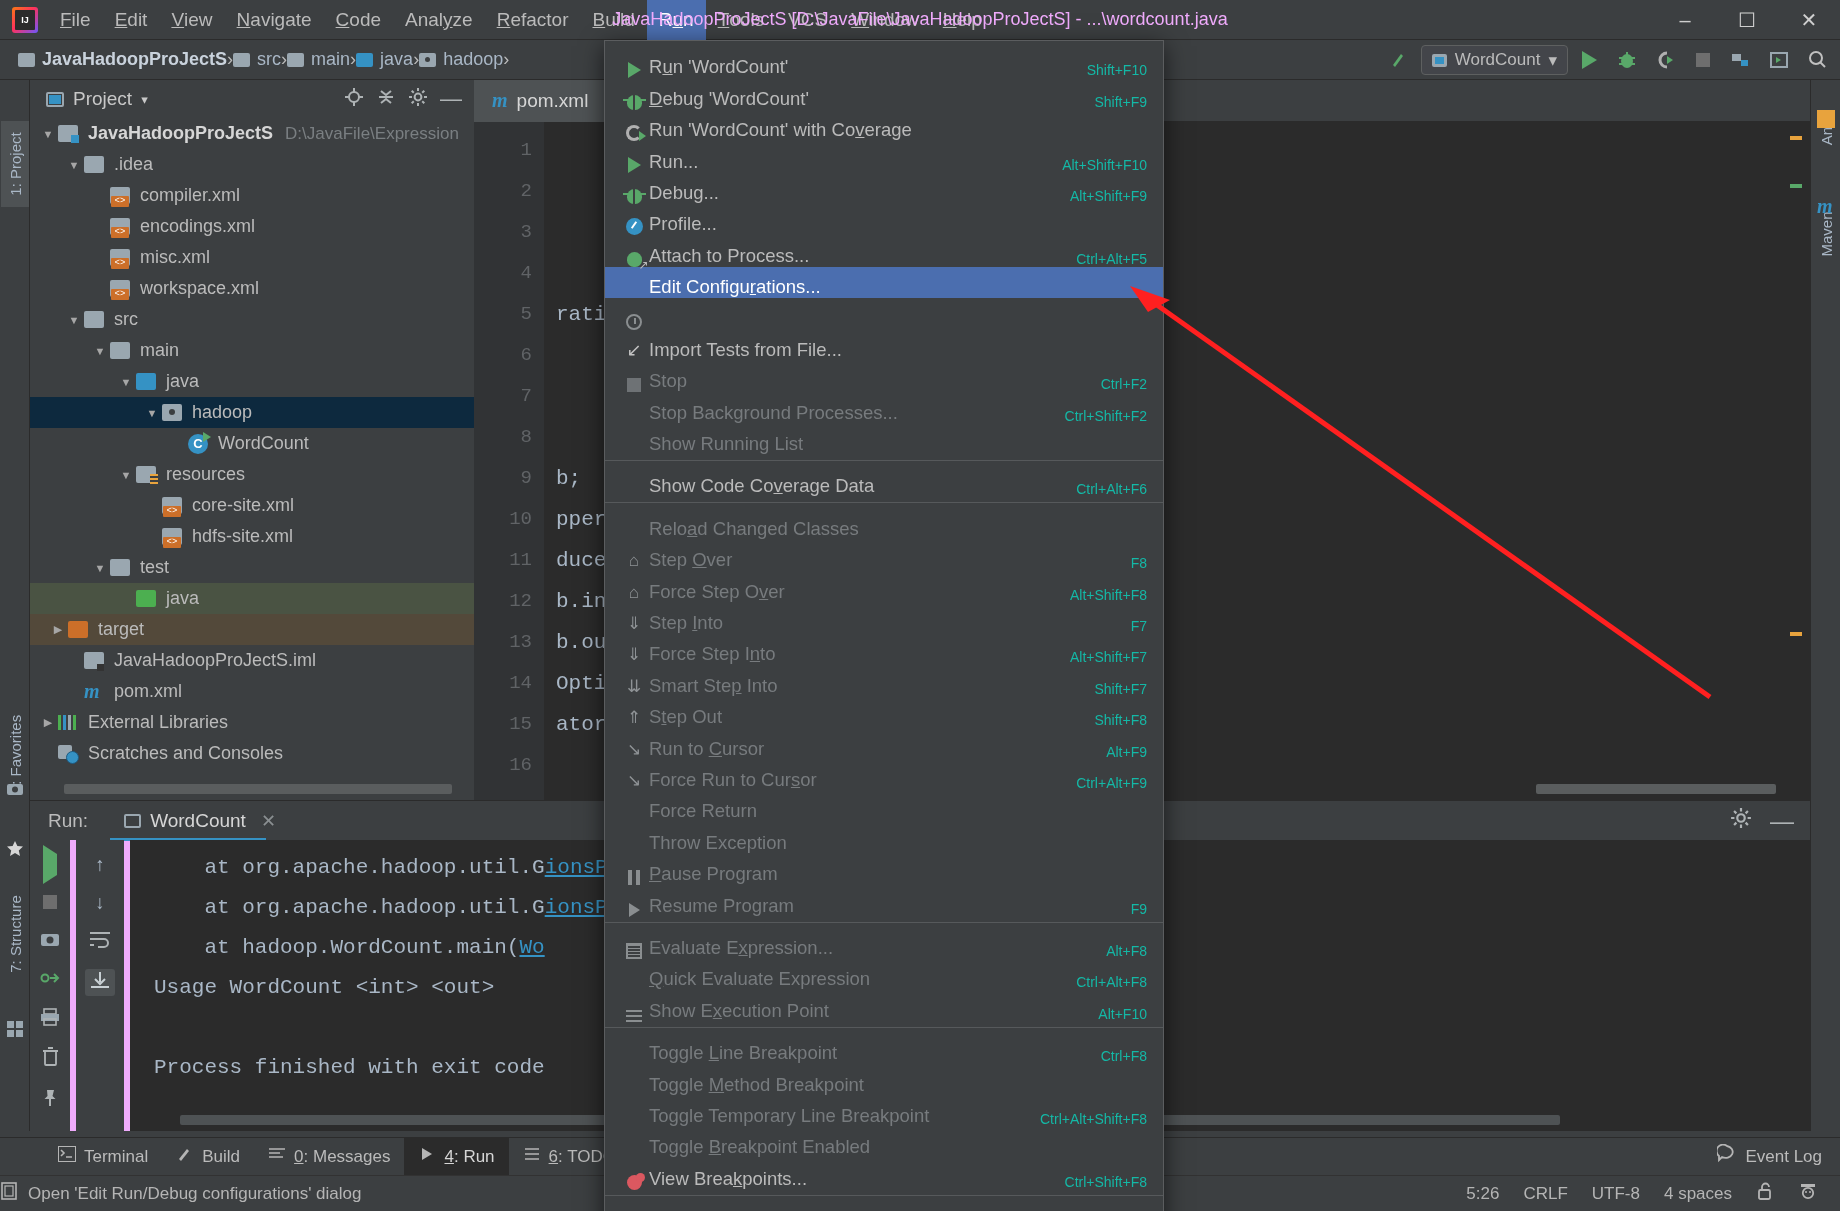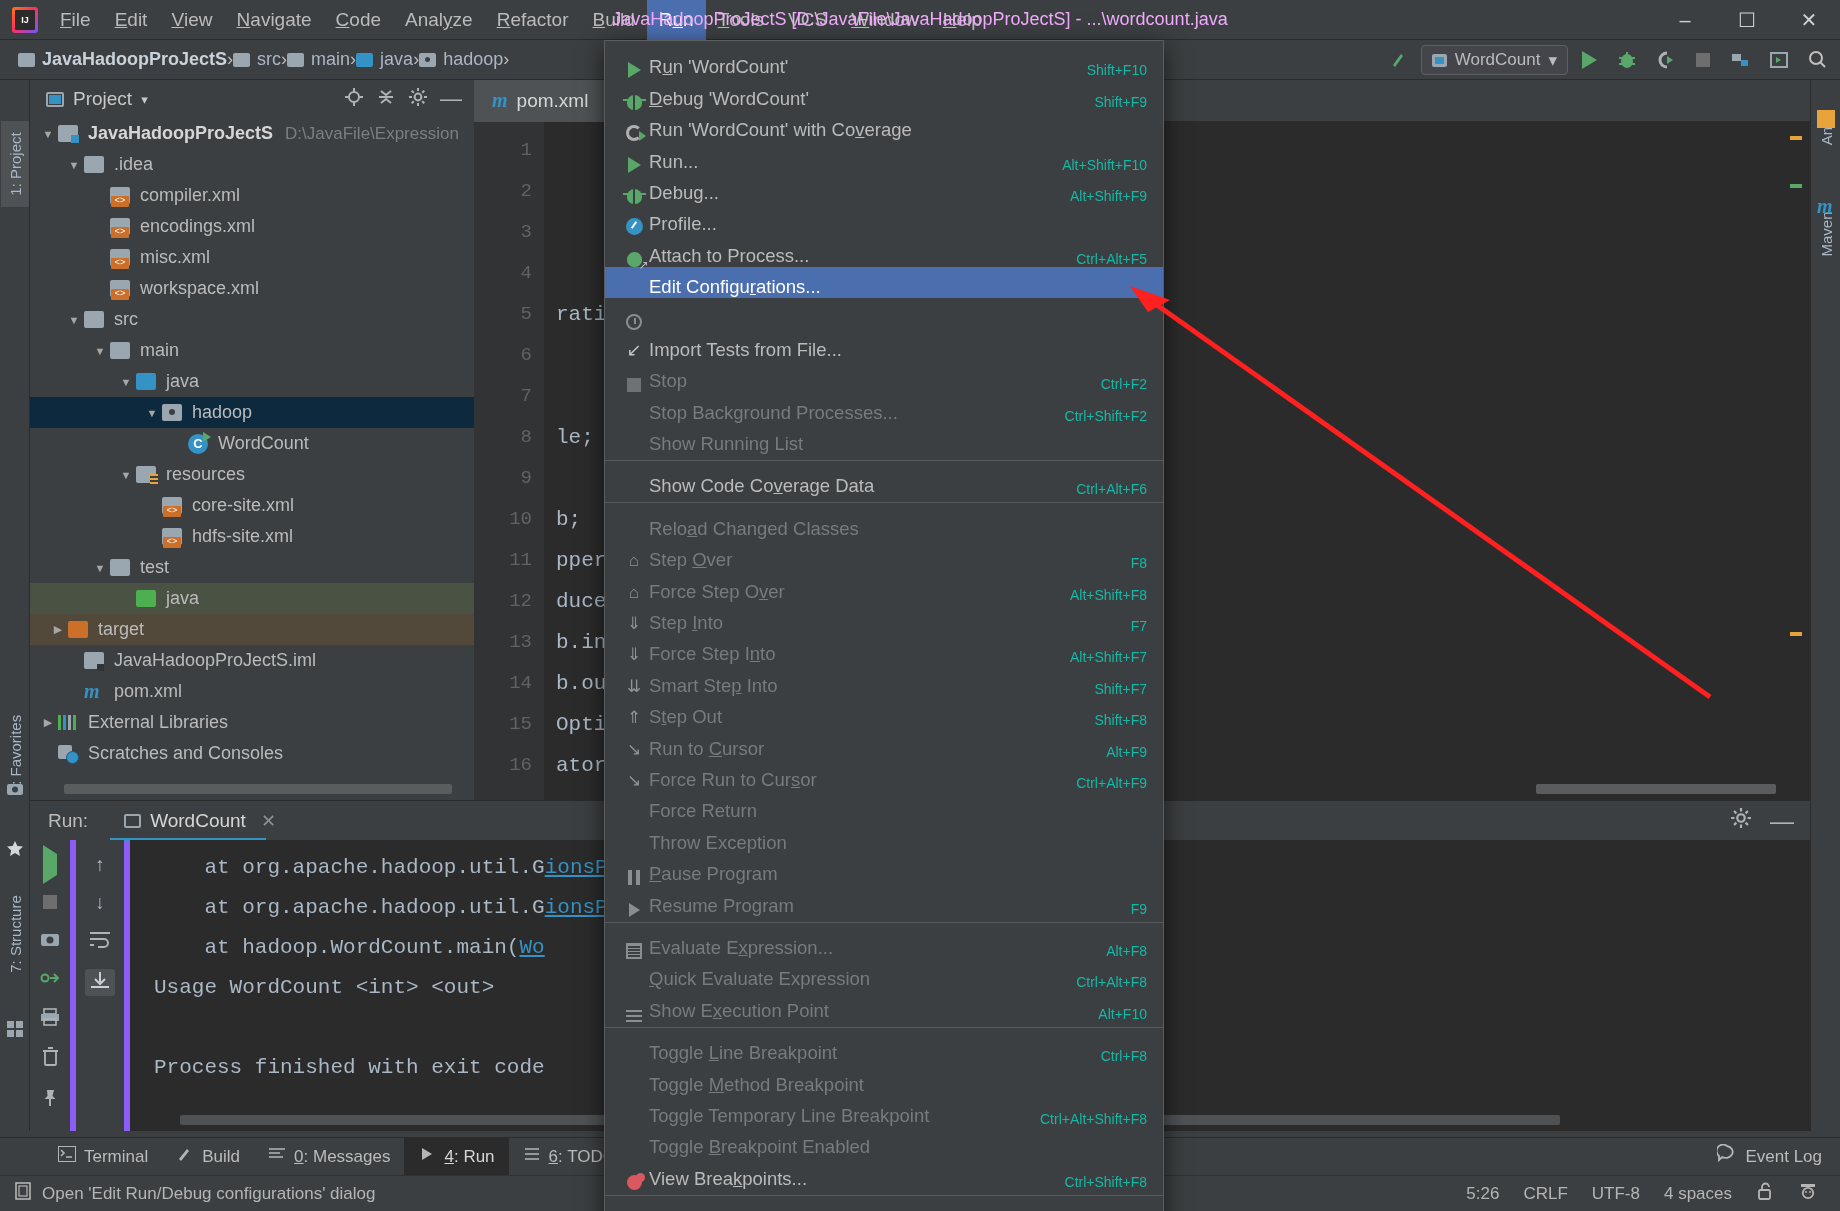--- a/index.html
+++ b/index.html
@@ -132,21 +132,21 @@
   .cline{height:41px;line-height:41px;white-space:pre;color:#a9b7c6;padding-left:12px;}
   .code-scroll-h{position:absolute;right:34px;bottom:6px;width:240px;height:10px;background:#5a5d5e;border-radius:2px;}
   .marker{position:absolute;right:8px;width:12px;height:4px;}
 
   
   .rrail{position:absolute;right:0;top:80px;width:30px;height:1051px;background:#3c3f41;border-left:1px solid #2b2b2b;}
   .rrail .vtab{position:absolute;left:-23px;width:76px;height:28px;transform:rotate(-90deg);
     font-size:15px;color:#a9b7c6;display:flex;align-items:center;justify-content:center;white-space:nowrap;}
 
   
-  .runwin{position:absolute;left:30px;top:800px;right:30px;height:331px;background:#8b5cf6;}
+  .runwin{position:absolute;left:30px;top:800px;right:30px;height:331px;background:#f0abfc;}
   .runhead{height:40px;background:#3c3f41;display:flex;align-items:center;padding-left:18px;border-top:1px solid #2b2b2b;}
   .runhead .lbl{font-size:19px;color:#bbbbbb;margin-right:22px;}
   .runtab{display:flex;align-items:center;gap:9px;padding:0 14px;height:40px;position:relative;font-size:19px;color:#d6d6d6;}
   .runtab:after{content:"";position:absolute;left:0;right:24px;bottom:0;height:3px;background:#3592c4;}
   .runtab .x{color:#8a8f91;font-size:18px;margin-left:6px;}
   .runhead .right{margin-left:auto;display:flex;align-items:center;gap:18px;padding-right:16px;font-size:19px;color:#aeb3b5;}
   .runsidebar{position:absolute;left:0;top:40px;width:40px;bottom:0;background:#3c3f41;
      display:flex;flex-direction:column;align-items:center;gap:16px;padding-top:14px;}
   .runsidebar2{position:absolute;left:46px;top:40px;width:48px;bottom:0;background:#3c3f41;
      display:flex;flex-direction:column;align-items:center;gap:16px;padding-top:14px;}
@@ -159,21 +159,21 @@
 
   
   .bottombar{position:absolute;left:0;bottom:36px;width:1840px;height:38px;background:#3c3f41;
      display:flex;align-items:center;border-top:1px solid #2b2b2b;}
   .bbtn{display:flex;align-items:center;gap:8px;padding:0 14px;height:38px;font-size:17px;color:#bbbbbb;white-space:nowrap;}
   .bbtn.sel{background:#2b2b2b;color:#d6d6d6;}
   .bbtn u{text-decoration:underline;}
   .bb-right{margin-left:auto;display:flex;align-items:center;gap:8px;padding-right:18px;font-size:17px;}
   .statusbar{position:absolute;left:0;bottom:0;width:1840px;height:36px;background:#3c3f41;
      display:flex;align-items:center;border-top:1px solid #323232;}
-  .st-left{display:flex;align-items:center;gap:10px;padding-left:14px;font-size:17px;color:#b5b5b5;}
+  .st-left{display:flex;align-items:center;gap:10px;font-size:17px;color:#b5b5b5;}
   .st-right{margin-left:auto;display:flex;align-items:center;gap:24px;padding-right:22px;font-size:17px;color:#b5b5b5;}
 
   
   .menu{
     position:absolute;left:604px;top:40px;width:560px;
     background:#3c3f41;border:1px solid #5b5d5f;box-shadow:0 6px 22px rgba(0,0,0,.6);
     padding:6px 0 6px 0;z-index:50;
   }
   .mrow{display:flex;align-items:flex-end;height:31.4px;padding:0 16px 0 14px;font-size:18.5px;color:#bbbbbb;white-space:nowrap;}
   .mrow.dis{color:#777b7e;}
@@ -513,21 +513,20 @@
         <div>16</div>
       </div>
     <div class="codearea" id="codearea">
         <div class="cline"></div>
         <div class="cline"></div>
         <div class="cline"></div>
         <div class="cline"></div>
         <div class="cline">ration;</div>
         <div class="cline"></div>
         <div class="cline"></div>
-        <div class="cline">le;</div>
         <div class="cline"></div>
         <div class="cline">b;</div>
         <div class="cline">pper;</div>
         <div class="cline">ducer;</div>
         <div class="cline">b.input.FileInputFormat;</div>
         <div class="cline">b.output.FileOutputFormat;</div>
         <div class="cline">OptionsParser;</div>
         <div class="cline">ator;</div>
       </div>
     <div class="code-scroll-h"></div>

